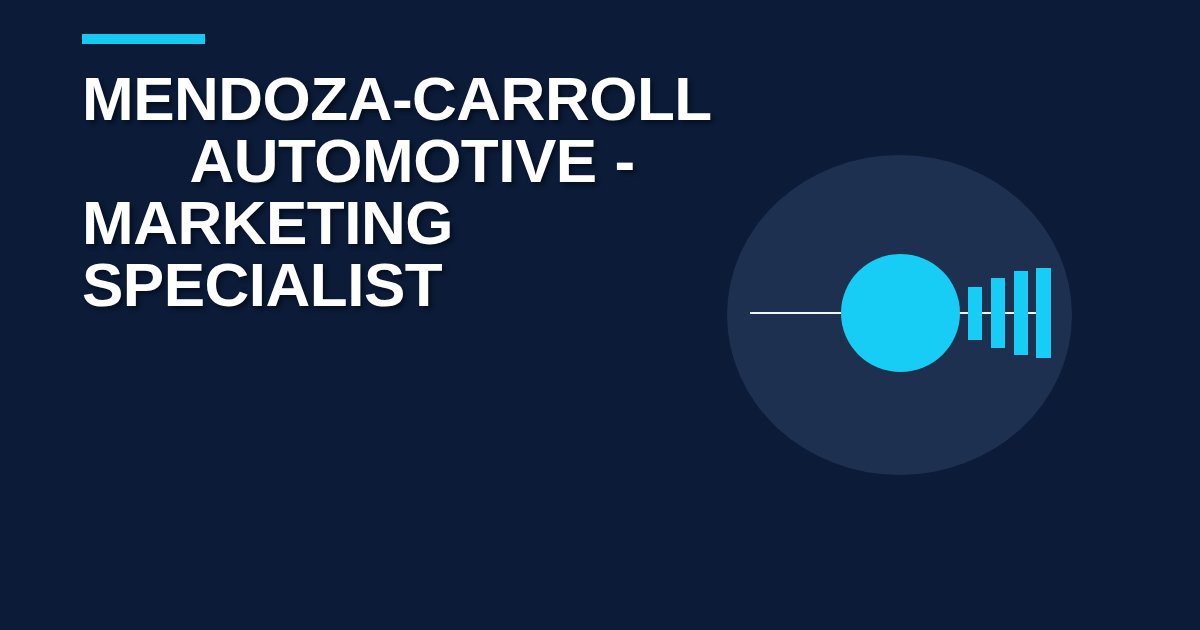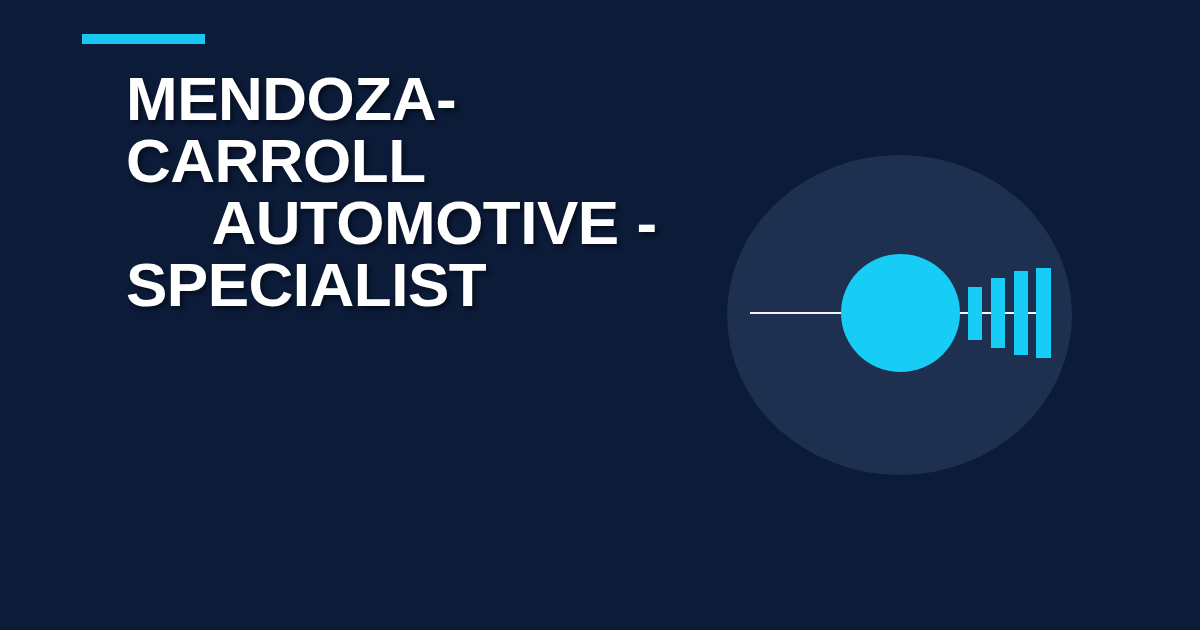--- a/index.html
+++ b/index.html
@@ -102,20 +102,21 @@
     <div class="bars">
         <div class="bar" style="left: 0px; width: 14px; height: 53px; top: 131.5px; background: rgb(24, 205, 245);"></div>
         <div class="bar" style="left: 23px; width: 14px; height: 70px; top: 123px; background: rgb(24, 205, 245);"></div>
         <div class="bar" style="left: 46px; width: 14px; height: 84px; top: 116px; background: rgb(24, 205, 245);"></div>
         <div class="bar" style="left: 68px; width: 15px; height: 90px; top: 113px; background: rgb(24, 205, 245);"></div>
       </div>
   </div>
 
   <div id="text-block">
     <div id="accent-bar" style="background: rgb(25, 200, 240);"></div>
-    <h1 id="title" style="color: rgb(255, 255, 255); margin-left: 44px;">
+    <h1 id="title" style="color: rgb(255, 255, 255);">
         <span style="display: block;">MENDOZA-CARROLL</span>
         <span style="display: block; text-align: center;">AUTOMOTIVE -</span>
+        <span style="display: block;">MARKETING</span>
         <span style="display: block;">SPECIALIST</span>
       </h1>
   </div>
 
 </div>
 
 </body></html>

